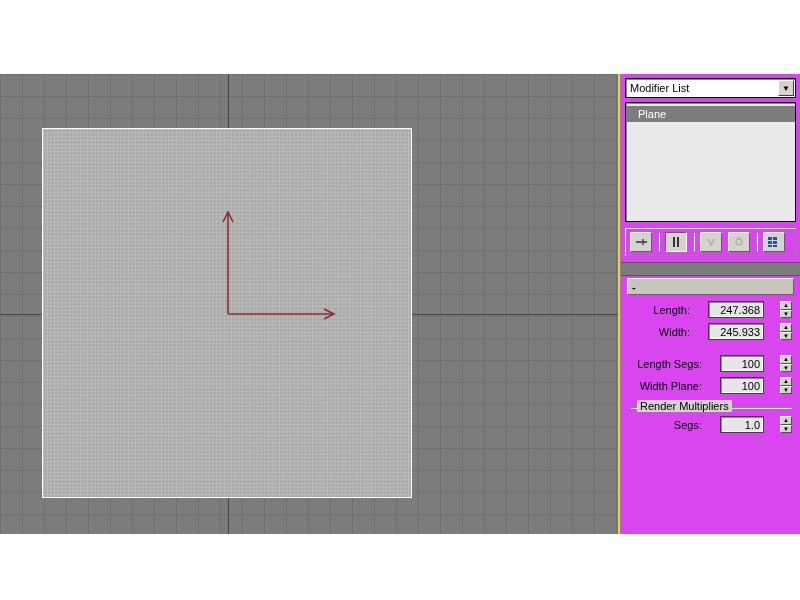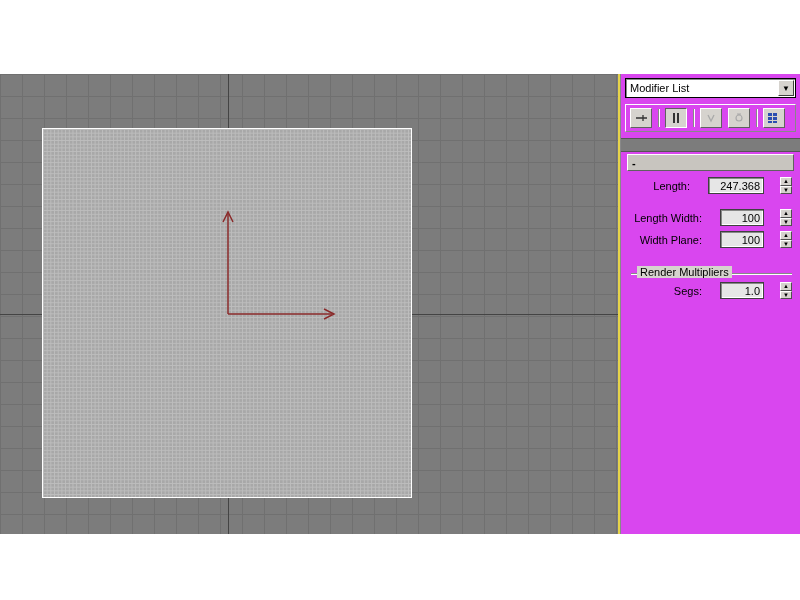--- a/index.html
+++ b/index.html
@@ -88,21 +88,21 @@
     box-shadow: inset 1px 1px 0 #888, inset -1px -1px 0 #fff;
     padding: 0 3px; display: flex; align-items: center; justify-content: flex-end;
   }
   .spin-btns { display: flex; flex-direction: column; }
   .spin-btns div {
     width: 12px; height: 8.5px; background: #d6d3ce;
     border-top: 1px solid #fff; border-left: 1px solid #fff;
     border-right: 1px solid #505050; border-bottom: 1px solid #505050;
     font-size: 6px; line-height: 6px; text-align: center;
   }
-  .group-label { font-size: 11px; margin: 18px 0 4px 2px; position: relative; }
+  .group-label { font-size: 11px; margin: 6px 0 4px 2px; position: relative; }
   .group-line { position: absolute; left: 0; right: 0; top: 7px; height: 1px; background: #888; box-shadow: 0 1px #fff; }
   .group-label span { position: relative; background: #d6d3ce; padding: 0 3px; margin-left: 6px; }
   .bottom-white { height: 66px; background: #fff; }
 </style>
 </head>
 <body>
 
 <div class="top-white"></div>
 
 <div class="main-row">
@@ -124,20 +124,25 @@
   <div class="yellow-sep"></div>
 
   <div class="panel">
     <div class="panel-pad">
       <div class="dropdown">
         <span>Modifier List</span>
         <div class="dd-btn">▼</div>
       </div>
     </div>
 
+    <div class="stack-list">
+      <div class="stack-item">
+        <span>Plane</span>
+      </div>
+    </div>
 
     <div class="icon-row">
       <div class="icon-btn">
         <svg width="14" height="12">
             <path d="M2 6 h7 M9 3 v6 M9 6 l4 0" stroke="#333" stroke-width="1.3" fill="none"></path>
           </svg>
       </div>
       <div class="icon-sep-v"></div>
       <div class="icon-btn pressed">
         <svg width="12" height="12">
@@ -179,23 +184,33 @@
       <div class="row">
         <label>Length:</label>
         <div class="spin-input">
             <span>247.368</span>
           </div>
         <div class="spin-btns">
             <div>▲</div>
             <div>▼</div>
           </div>
       </div>
+      <div class="row">
+        <label>Width:</label>
+        <div class="spin-input">
+            <span>245.933</span>
+          </div>
+        <div class="spin-btns">
+            <div>▲</div>
+            <div>▼</div>
+          </div>
+      </div>
       <div style="height:10px"></div>
       <div class="row">
-        <label>Length Width:</label>
+        <label>Length Segs:</label>
         <div class="spin-input" style="width:44px">
             <span>100</span>
           </div>
         <div class="spin-btns">
             <div>▲</div>
             <div>▼</div>
           </div>
       </div>
       <div class="row">
         <label>Width Plane:</label>

